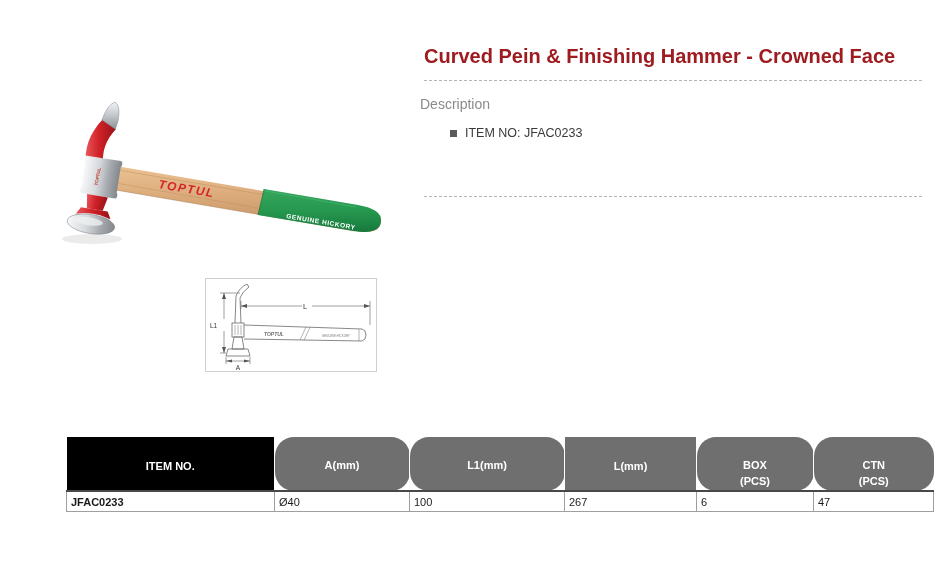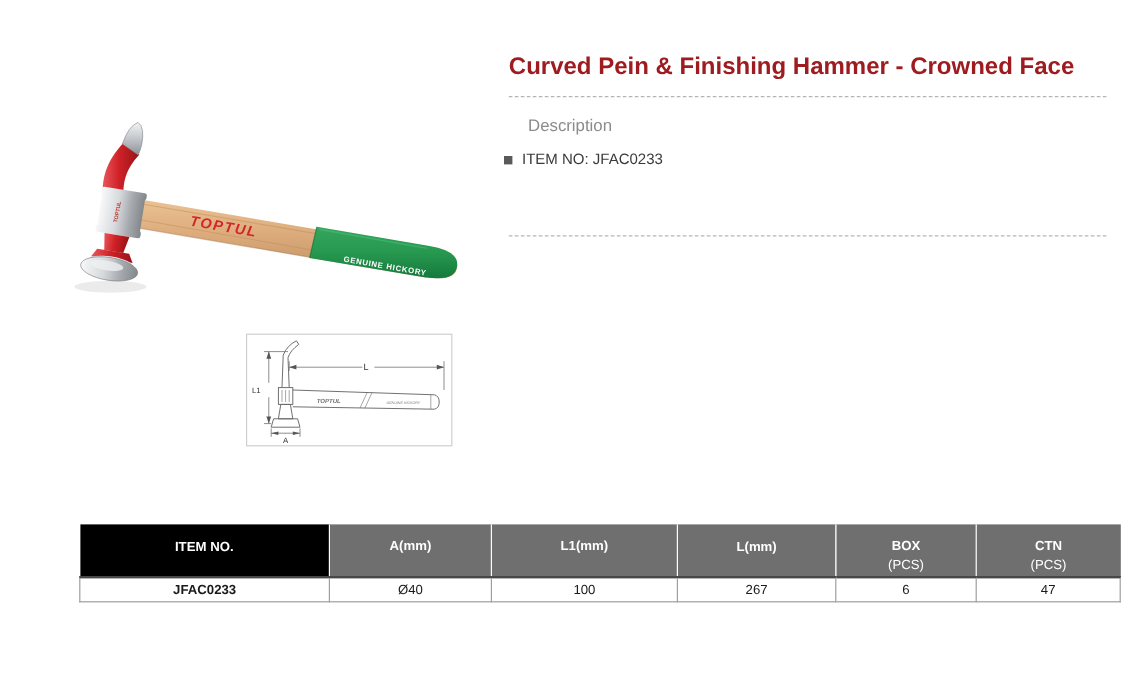--- a/index.html
+++ b/index.html
@@ -6,49 +6,49 @@
   .page{position:relative;width:943px;height:567px;background:#ffffff;
         font-family:"Liberation Sans",sans-serif;overflow:hidden;margin-left:28px;}
 
   
   .title{position:absolute;left:396px;top:45px;width:500px;
          font-size:20px;font-weight:bold;color:#9e1b20;letter-spacing:0;}
   .divider{position:absolute;left:396px;width:498px;height:0;
            border-top:1px dashed #b5b5b5;}
   .divider.d1{top:80px;}
   .divider.d2{top:196px;}
-  .section-label{position:absolute;left:412px;top:96px;
+  .section-label{position:absolute;left:392px;top:96px;
                  font-size:14px;color:#8b8b8b;}
-  .item-line{position:absolute;left:392px;top:126px;display:flex;
+  .item-line{position:absolute;left:422px;top:126px;display:flex;
              align-items:center;font-size:12.5px;color:#3a3a3a;}
   .bullet{width:7px;height:7px;background:#5a5a5a;margin-right:8px;
           display:inline-block;}
 
   
   .photo{position:absolute;left:30px;top:88px;width:340px;height:160px;}
 
   
   .diagram{position:absolute;left:177px;top:278px;width:170px;height:92px;
            border:1px solid #cfcfcf;background:#ffffff;box-sizing:content-box;}
 
   
   .spec-table{position:absolute;left:38px;top:437px;width:867px;
               border-collapse:collapse;table-layout:fixed;}
   .spec-table th{background:#6f6f6f;color:#ffffff;font-size:11px;
                  font-weight:bold;height:40px;box-sizing:border-box;
                  border-left:1px solid #fdfdfd;border-bottom:2px solid #484848;
                  text-align:center;}
   .spec-table th:first-child{background:#000000;border-left:none;}
-  .spec-table th.v-top{vertical-align:top;padding-top:12px;}
-  .spec-table th.v-low{vertical-align:top;padding-top:13px;}
+  .spec-table th.v-top{vertical-align:top;padding-top:22px;border-radius:19px;}
+  .spec-table th.v-low{vertical-align:top;padding-top:23px;}
   .spec-table th .hsub{display:block;line-height:15px;padding-top:3px;
-                       font-weight:normal;}
+                       font-weight:bold;}
   .spec-table th .hsub:empty{display:none;}
   .spec-table td{background:#ffffff;border:1px solid #9f9f9f;
-                 font-size:11px;color:#1a1a1a;text-align:center;
+                 font-size:11px;color:#1a1a1a;text-align:left;
                  height:17px;padding:1px 4px;}
   .spec-table td.item-cell{font-weight:bold;}
 </style>
 </head>
 <body>
 
 <div class="page">
 
   <div class="title">Curved Pein &amp; Finishing Hammer - Crowned Face</div>
   <div class="divider d1"></div>

